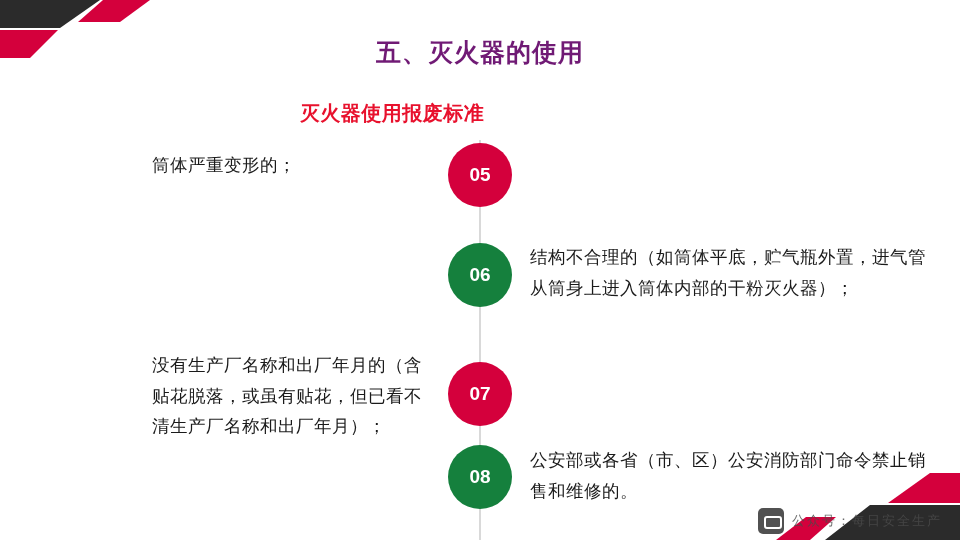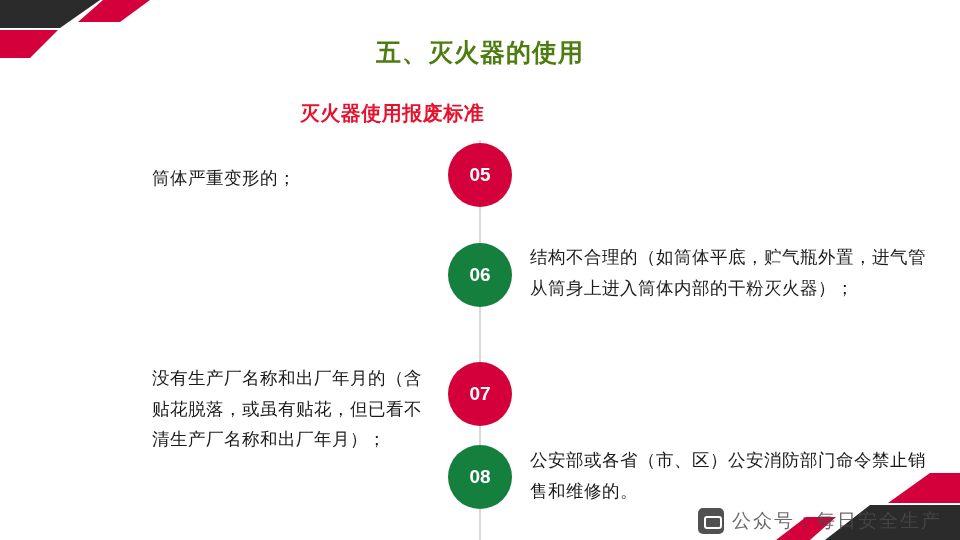--- a/index.html
+++ b/index.html
@@ -31,21 +31,21 @@
 
   
   .title-main {
     position: absolute;
     top: 36px;
     left: 0;
     width: 960px;
     text-align: center;
     font-size: 25px;
     font-weight: bold;
-    color: #4d7c0f;
+    color: #701a75;
     letter-spacing: 1px;
   }
   .title-sub {
     position: absolute;
     top: 100px;
     left: 0;
     width: 784px;
     text-align: center;
     font-size: 20px;
     font-weight: bold;
@@ -88,41 +88,40 @@
   
   .txt {
     position: absolute;
     font-size: 17.5px;
     color: #1a1a1a;
     line-height: 1.75;
     letter-spacing: 0.5px;
   }
   .txt-left {
     text-align: left;
-    margin-top: 13px;
   }
   .txt-right {
     text-align: left;
   }
 
   .txt-05 { left: 152px; top: 150px; width: 290px; }
   .txt-06 { left: 530px; top: 242px; width: 400px; }
   .txt-07 { left: 152px; top: 350px; width: 280px; }
   .txt-08 { left: 530px; top: 445px; width: 405px; }
 
   
   .watermark {
     position: absolute;
     right: 18px;
     bottom: 6px;
     display: flex;
     align-items: center;
     gap: 8px;
     color: #4a4a4a;
-    font-size: 19px;
+    font-size: 13px;
     letter-spacing: 2px;
     opacity: 0.82;
   }
   .wm-logo {
     width: 26px;
     height: 26px;
     border-radius: 5px;
     background: #2b2b2b;
     position: relative;
     display: inline-block;

